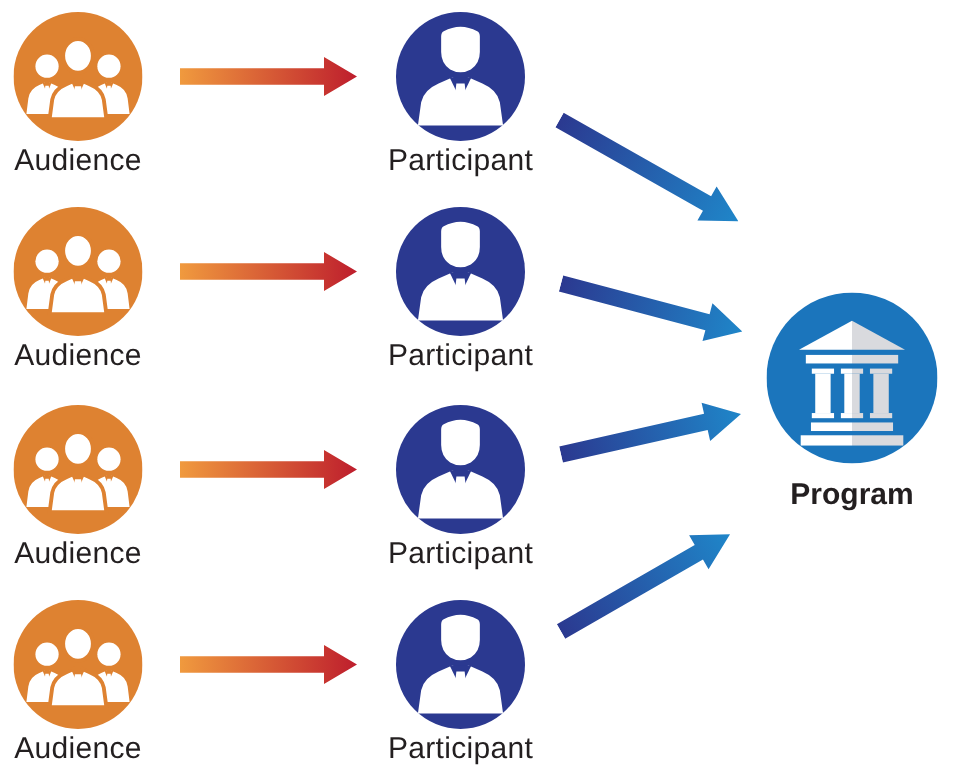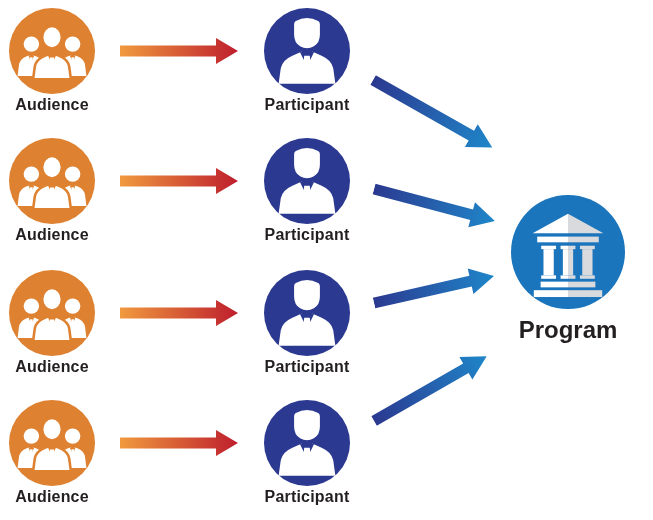--- a/index.html
+++ b/index.html
@@ -17,28 +17,28 @@
   }
   html,body{margin:0;padding:0;background:#fff;}
   .canvas{
     position:relative;width:653px;height:520px;background:#ffffff;overflow:hidden;
     font-family:"Liberation Sans",sans-serif;
   }
   .node{position:absolute;width:92px;height:118px;}
   .node svg.node-icon{width:86px;height:86px;display:block;margin:0 auto;}
   .node .label{
     position:absolute;left:50%;top:88px;transform:translateX(-50%);
-    white-space:nowrap;font-size:16px;font-weight:bold;color:var(--c-text);
+    white-space:nowrap;font-size:20px;font-weight:normal;color:var(--c-text);
     letter-spacing:0.2px;
   }
   .owner-node{position:absolute;left:511px;top:195px;width:114px;height:180px;}
   .owner-node svg.node-icon{width:114px;height:114px;display:block;margin:0 auto;}
   .owner-node .label{
     position:absolute;left:50%;top:121px;transform:translateX(-50%);
-    text-align:center;font-size:24px;font-weight:bold;color:var(--c-text);
+    text-align:center;font-size:20px;font-weight:bold;color:var(--c-text);
     line-height:28px;white-space:nowrap;
   }
   .owner-node .label span{display:block;}
   .arrow{position:absolute;height:28px;}
   .arrow svg{display:block;width:100%;height:100%;}
   .arrow-blue{transform-origin:0 50%;}
   .defs-holder{position:absolute;width:0;height:0;overflow:hidden;}
 </style>
 </head>
 <body>

